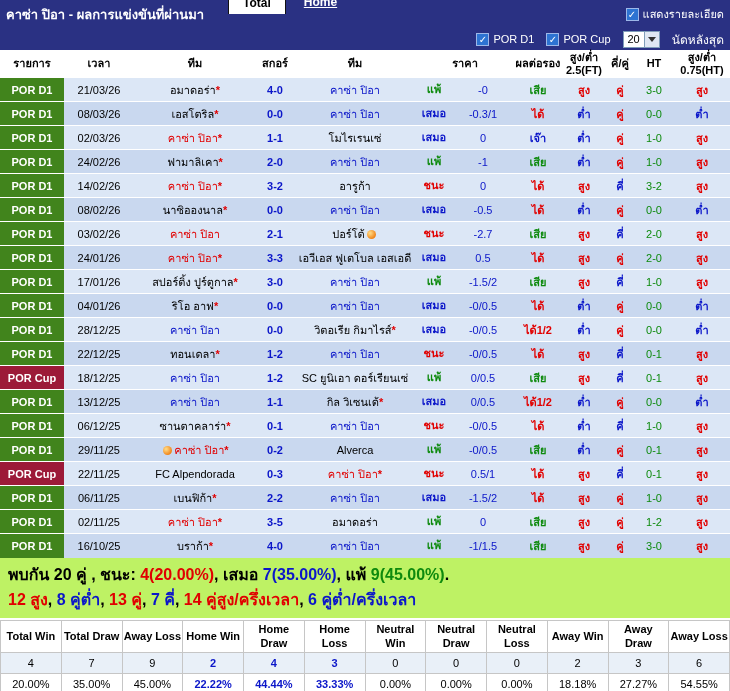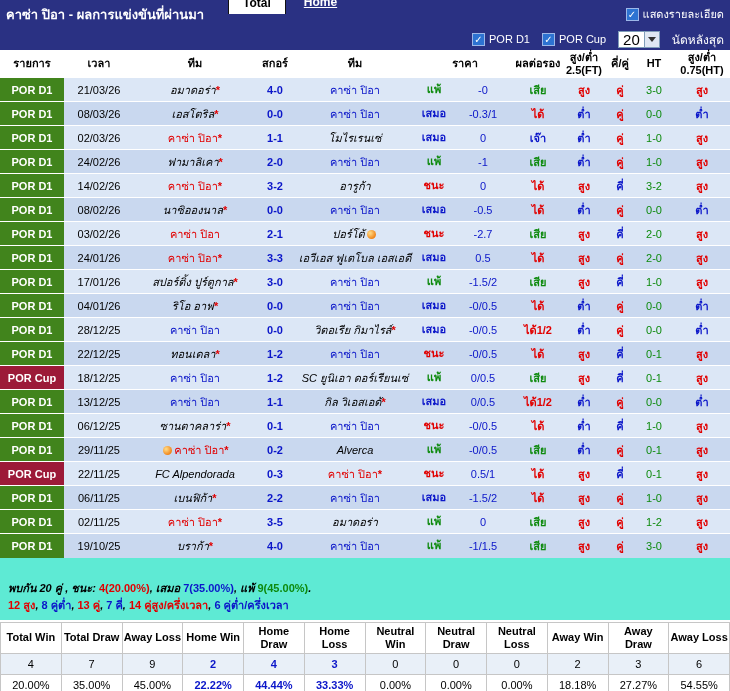--- a/index.html
+++ b/index.html
@@ -10,45 +10,45 @@
   
   .topbar { background:#2a3183; height:28px; display:flex; align-items:center; padding:14px 6px; color:#fff; }
   .page-title { font-weight:bold; font-size:13px; white-space:nowrap; }
   .tabs { display:flex; align-self:flex-end; margin-left:24px; gap:4px; }
   .tab { padding:3px 14px 4px; color:#fff; font-weight:bold; font-size:12px; text-decoration:underline; cursor:pointer; }
   .tab.active { background:#fff; color:#000; text-decoration:none; border:1px solid #111; border-bottom:none; }
   .topbar .spacer { flex:1; }
   .chklab { display:inline-flex; align-items:center; gap:4px; font-size:11px; color:#fff; cursor:pointer; white-space:nowrap; }
   .chkbox { display:inline-block; width:13px; height:13px; background:#2d73d2; border:1px solid #9db7e8; color:#fff; font-size:10px; line-height:11px; text-align:center; }
   .filterbar { background:#2a3183; height:22px; display:flex; align-items:center; justify-content:flex-end; gap:12px; padding:0 6px; color:#fff; }
-  .selectbox { display:inline-flex; align-items:center; background:#fff; color:#000; border:1px solid #7f9db9; height:17px; font-size:15px; padding-left:4px; cursor:pointer; }
+  .selectbox { display:inline-flex; align-items:center; background:#fff; color:#000; border:1px solid #7f9db9; height:17px; font-size:11px; padding-left:4px; cursor:pointer; }
   .selectbox .arrowbtn { width:15px; height:15px; margin-left:4px; background:#dfe7f3; border-left:1px solid #7f9db9; display:flex; align-items:center; justify-content:center; }
   .selectbox .arrowbtn::after { content:""; border:4px solid transparent; border-top:5px solid #333; margin-top:4px; }
 
   
   table.results { width:730px; border-collapse:collapse; table-layout:fixed; text-align:center; font-size:11px;border-radius:23px; }
   table.results thead th { background:#fff; font-weight:bold; height:26px; padding:1px; line-height:1.15; overflow-wrap:anywhere; }
   table.results tbody td { height:24px; padding:1px; border-top:1px solid #fff; vertical-align:middle; overflow:hidden; white-space:nowrap; }
   table.results tbody tr:nth-child(odd) td { background:#dce7f6; }
   table.results tbody tr:nth-child(even) td { background:#c9d8ef; }
   td.league { font-weight:bold; color:#fff; font-size:11px; }
   tr:nth-child(odd) td.league.d1, tr:nth-child(even) td.league.d1 { background:#41841c; }
   tr:nth-child(odd) td.league.cup, tr:nth-child(even) td.league.cup { background:#9c1a38; }
   td.score { font-weight:bold; color:#0b16c9; }
   td.price { color:#0b16c9; }
   td.ht { color:#0d8a0d; }
   td.bold { font-weight:bold; }
   td.result { font-weight:bold; white-space:normal; line-height:1.05; }
-  .c-red { color:#e10000; } .c-blue { color:#0b16c9; } .c-green { color:#0d8a0d; } .c-black { color:#000;font-style:italic; }
+  .c-red { color:#e10000; } .c-blue { color:#0b16c9; } .c-green { color:#0d8a0d; } .c-black { color:#000; }
   .star { color:#e10000; font-weight:bold; }
   .ball { display:inline-block; width:9px; height:9px; border-radius:50%; background:radial-gradient(circle at 35% 35%, #ffd27a 10%, #f08519 70%); vertical-align:middle; margin:0 2px; }
   .tname { cursor:pointer; }
 
   
-  .summary { padding:22px 8px 6px; font-weight:bold; font-size:11px; line-height:1.55; background:#5eead4; }
+  .summary { padding:5px 8px 6px; font-weight:bold; font-size:16px; line-height:1.55; background:#bef264; }
 
   
   table.stats { width:730px; border-collapse:collapse; table-layout:fixed; text-align:center; font-size:11px; margin-top:2px; }
   table.stats th, table.stats td { border:1px solid #c6c6c6; padding:2px 1px; }
   table.stats th { font-weight:bold; background:#fff; height:30px; line-height:1.2; }
   table.stats tr.cnt td { background:#e9f0f8; height:21px; }
   table.stats tr.pct td { background:#fff; height:21px; }
   table.stats .hl { color:#0b16c9; font-weight:bold; }
 </style>
 </head>
@@ -296,21 +296,21 @@
           <td class="bold c-red">สูง</td>
           <td class="bold c-blue">คี่</td>
           <td class="ht">0-1</td>
           <td class="bold c-red">สูง</td>
         </tr>
         <tr>
           <td class="league d1">POR D1</td>
           <td class="date">13/12/25</td>
           <td><span class="tname c-blue">คาซ่า ปิอา</span></td>
           <td class="score">1-1</td>
-          <td><span class="tname c-black">กิล วิเอสเอด้</span><span class="star">*</span></td>
+          <td><span class="tname c-black">กิล วิเซนเต้</span><span class="star">*</span></td>
           <td class="result c-blue">เสมอ</td>
           <td class="price">0/0.5</td>
           <td class="bold c-red">ได้1/2</td>
           <td class="bold c-blue">ต่ำ</td>
           <td class="bold c-red">คู่</td>
           <td class="ht">0-0</td>
           <td class="bold c-blue">ต่ำ</td>
         </tr>
         <tr>
           <td class="league d1">POR D1</td>
@@ -377,21 +377,21 @@
           <td class="result c-green">แพ้</td>
           <td class="price">0</td>
           <td class="bold c-green">เสีย</td>
           <td class="bold c-red">สูง</td>
           <td class="bold c-red">คู่</td>
           <td class="ht">1-2</td>
           <td class="bold c-red">สูง</td>
         </tr>
         <tr>
           <td class="league d1">POR D1</td>
-          <td class="date">19/10/25</td>
+          <td class="date">16/10/25</td>
           <td><span class="tname c-black">บราก้า</span><span class="star">*</span></td>
           <td class="score">4-0</td>
           <td><span class="tname c-blue">คาซ่า ปิอา</span></td>
           <td class="result c-green">แพ้</td>
           <td class="price">-1/1.5</td>
           <td class="bold c-green">เสีย</td>
           <td class="bold c-red">สูง</td>
           <td class="bold c-red">คู่</td>
           <td class="ht">3-0</td>
           <td class="bold c-red">สูง</td>

